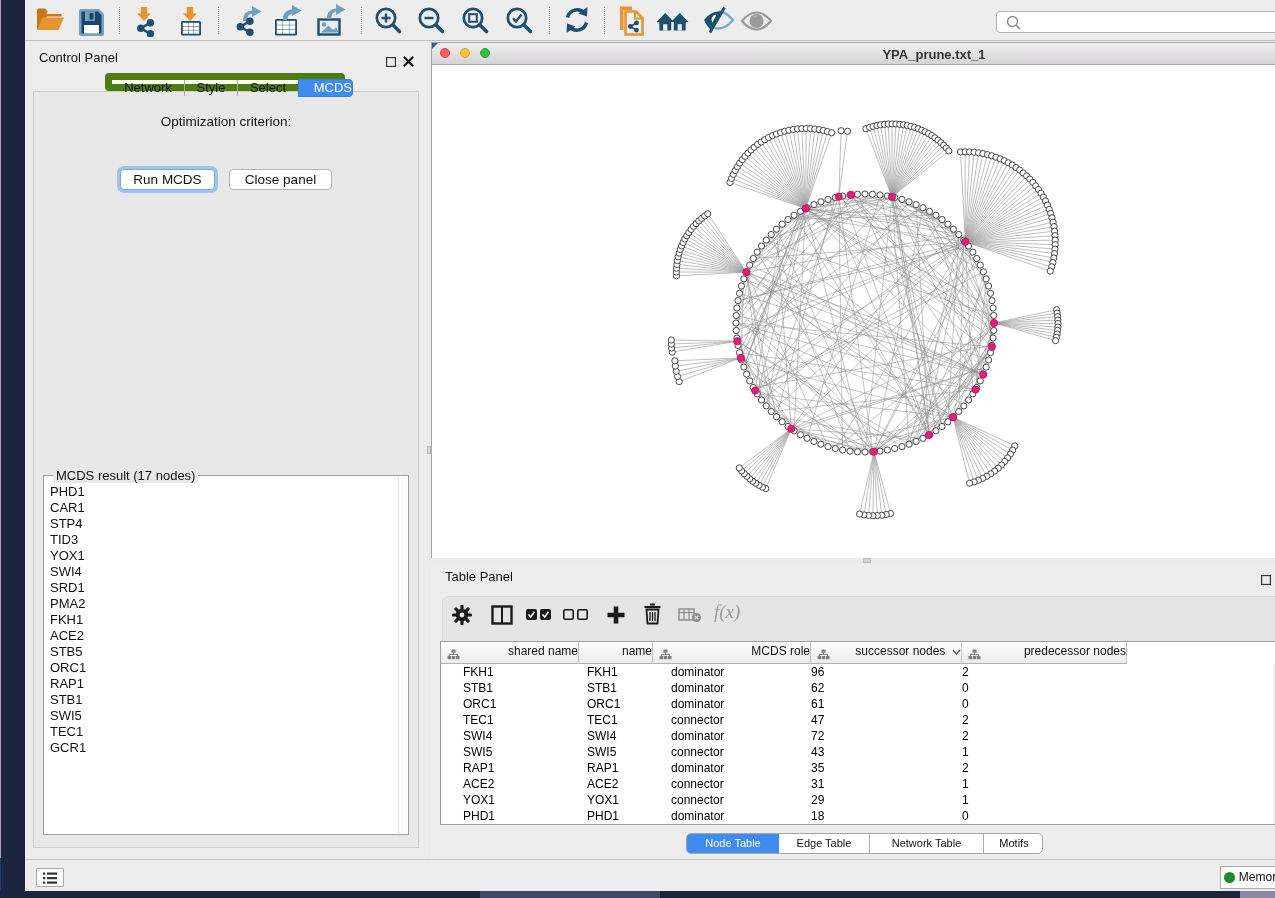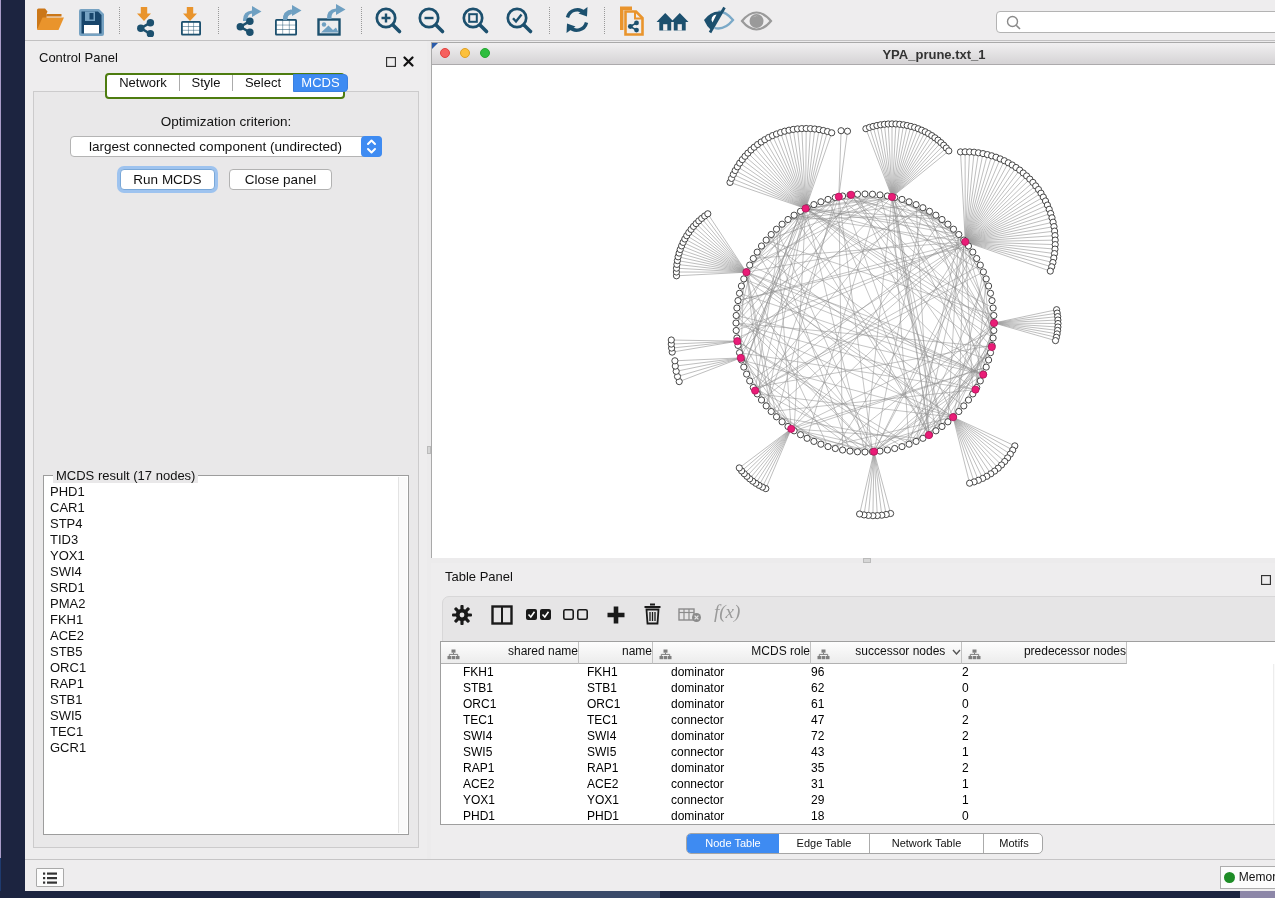--- a/index.html
+++ b/index.html
@@ -7,24 +7,24 @@
 #win { position:absolute; left:1px; top:0; width:1274px; height:892px; background:#ecebec;margin-left:24px; }
 
 #toolbar { position:absolute; left:0; top:0; width:1274px; height:41px; background:#eeedee; border-bottom:1px solid #c2c1c2; }
 .tsep { position:absolute; top:7px; height:27px; width:0; border-left:1px dotted #999; }
 .ticon { position:absolute; top:4px; width:33px; height:33px; }
 #searchbox { position:absolute; left:971px; top:11px; width:293px; height:22px; background:#fff; border:1px solid #b3b3b3; border-radius:4px; }
 
 #cpanel { position:absolute; left:0; top:41px; width:402px; height:821px; background:#eeedee; }
 #cp-title { position:absolute; left:14px; top:9px; font-size:13px; color:#111; }
 #cp-inner { position:absolute; left:8px; top:50px; width:386px; height:757px; background:#e9e8e9; border:1px solid #cccbcc; }
-#ctabs { position:absolute; left:80px; top:32px; width:240px; height:26px; background:#fff; border:2px solid #4d7c0f; border-radius:4px; font-size:13px; color:#111; z-index:5; }
+#ctabs { position:absolute; left:80px; top:32px; width:240px; height:18px; background:#fff; border:7px solid #4d7c0f; border-radius:4px; font-size:13px; color:#111; z-index:5; }
 .cseg { position:absolute; top:0; height:16px; text-align:center; line-height:16px; }
 .csep { position:absolute; top:0; width:1px; height:16px; background:#ababab; }
-#csel { position:absolute; left:186px; top:-1px; width:55px; height:18px; background:#3e8bf2; border:1px solid #3a7fe0; border-radius:0 4px 4px 0; color:#fff; text-align:center; line-height:16px; }
+#csel { position:absolute; left:186px; top:-1px; width:55px; height:18px; background:#3e8bf2; border:1px solid #3a7fe0; border-radius:0 4px 4px 0; color:#fff; text-align:right; line-height:16px; }
 #optlabel { position:absolute; left:0; top:73px; width:402px; text-align:center; font-size:13.5px; color:#111; }
 #dropdown { position:absolute; left:45px; top:95px; width:312px; height:21px; background:#fff; border:1px solid #b4b4b4; border-radius:4px; font-size:13.5px; color:#111; line-height:20px; text-align:center; padding-right:21px; }
 #dd-spin { position:absolute; right:-1px; top:-1px; width:21px; height:21px; background:#3e8bf2; border-radius:4px; }
 .btn { position:absolute; top:128px; height:21px; background:#fff; border:1px solid #b2b2b2; border-radius:4px; font-size:13.5px; color:#111; text-align:center; line-height:19px; }
 #runbtn { left:95px; width:95px; box-shadow:0 0 0 3px #9ec3ef; border-color:#7aa8d8; }
 #closebtn { left:204px; width:103px; }
 #fieldset { position:absolute; left:18px; top:434px; width:366px; height:360px; background:#fff; border:1px solid #9d9d9d; }
 #fs-legend { position:absolute; left:9px; top:-8px; background:#e9e8e9; padding:0 3px; font-size:13px; color:#111; }
 #fs-list { position:absolute; left:1px; top:1px; right:10px; bottom:1px; background:#fff; font-size:13px; color:#111; padding-left:5px; padding-top:7px; line-height:16px; }
 #fs-sb { position:absolute; right:1px; top:1px; bottom:1px; width:9px; background:#fafafa; border-left:1px solid #e3e3e3; }
@@ -205,24 +205,20 @@
   <div id="cp-inner"></div>
   <div id="ctabs">
         <div class="cseg" style="left:0;width:72px">Network</div>
         <div class="csep" style="left:72px"></div>
         <div class="cseg" style="left:73px;width:52px">Style</div>
         <div class="csep" style="left:125px"></div>
         <div class="cseg" style="left:126px;width:60px">Select</div>
         <div id="csel">MCDS</div>
       </div>
   <div id="optlabel">Optimization criterion:</div>
-  <div id="dropdown">largest connected component (undirected)<div id="dd-spin"><svg width="21" height="21" viewBox="0 0 21 21">
-<path d="M7 8 L10.5 4.5 L14 8" fill="none" stroke="#fff" stroke-width="2" stroke-linecap="round" stroke-linejoin="round"></path>
-<path d="M7 13 L10.5 16.5 L14 13" fill="none" stroke="#fff" stroke-width="2" stroke-linecap="round" stroke-linejoin="round"></path>
-</svg></div></div>
   <div class="btn" id="runbtn">Run MCDS</div>
   <div class="btn" id="closebtn">Close panel</div>
   <div id="fieldset">
     <div id="fs-list">PHD1<br>CAR1<br>STP4<br>TID3<br>YOX1<br>SWI4<br>SRD1<br>PMA2<br>FKH1<br>ACE2<br>STB5<br>ORC1<br>RAP1<br>STB1<br>SWI5<br>TEC1<br>GCR1</div>
     <div id="fs-sb"></div>
     <div id="fs-legend">MCDS result (17 nodes)</div>
   </div>
 </div>
 
 <div id="netwin">

